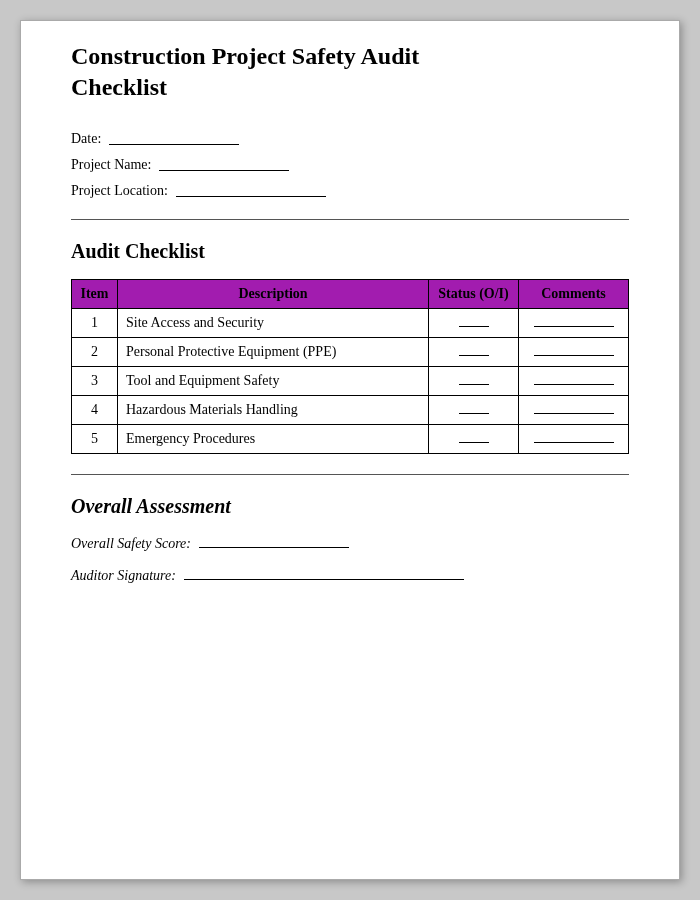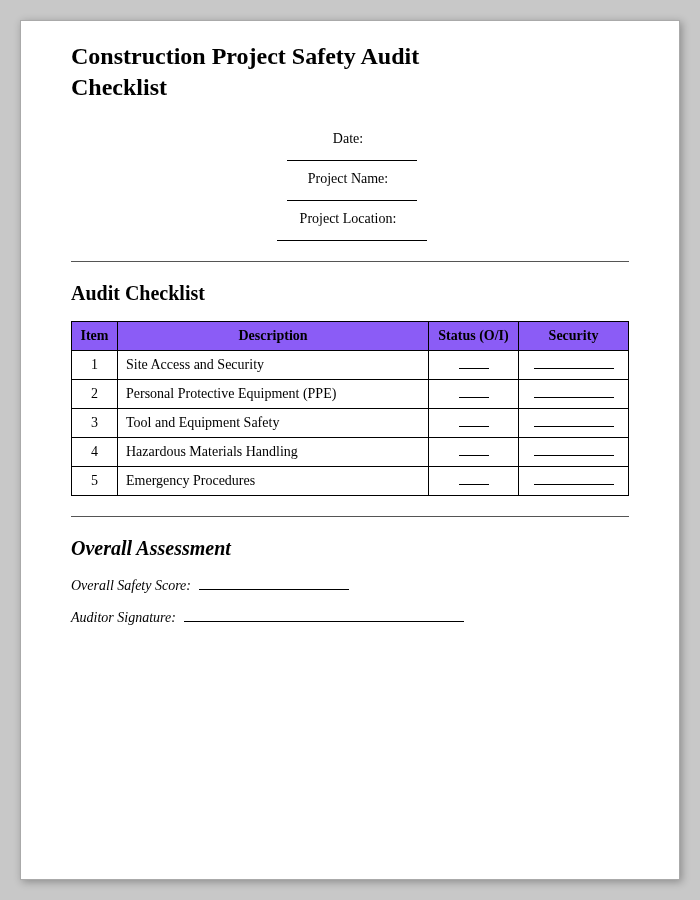--- a/index.html
+++ b/index.html
@@ -30,22 +30,21 @@
       font-size: 24px;
       font-weight: bold;
       line-height: 1.3;
       margin-bottom: 28px;
     }
 
     .field-row {
       font-size: 14px;
       margin-bottom: 10px;
       display: flex;
-      align-items: center;
-      flex-direction: column;
+      align-items: flex-start;
     }
 
     .field-label {
       margin-right: 4px;
       white-space: nowrap;
     }
 
     .field-line {
       display: inline-block;
       border-bottom: 1px solid #000;
@@ -71,21 +70,21 @@
       border-collapse: collapse;
       font-size: 14px;
       margin-bottom: 10px;
     }
 
     .audit-table th {
       border: 1px solid #000;
       padding: 6px 8px;
       text-align: center;
       font-weight: bold;
-      background: #8b5cf6;
+      background: #a21caf;
     }
 
     .audit-table th.desc-col {
       text-align: center;
     }
 
     .audit-table td {
       border: 1px solid #000;
       padding: 6px 8px;
       vertical-align: middle;
@@ -188,21 +187,21 @@
   <hr class="divider">
 
   <div class="section-title">Audit Checklist</div>
 
   <table class="audit-table">
     <thead>
       <tr>
         <th>Item</th>
         <th class="desc-col">Description</th>
         <th>Status (O/I)</th>
-        <th>Security</th>
+        <th>Comments</th>
       </tr>
     </thead>
     <tbody id="table-body">
     <tr>
           <td class="item-num">1</td>
           <td class="desc">Site Access and Security</td>
           <td class="status"><span class="status-line"></span></td>
           <td class="comments"><span class="comment-line"></span></td>
         </tr>
         <tr>

